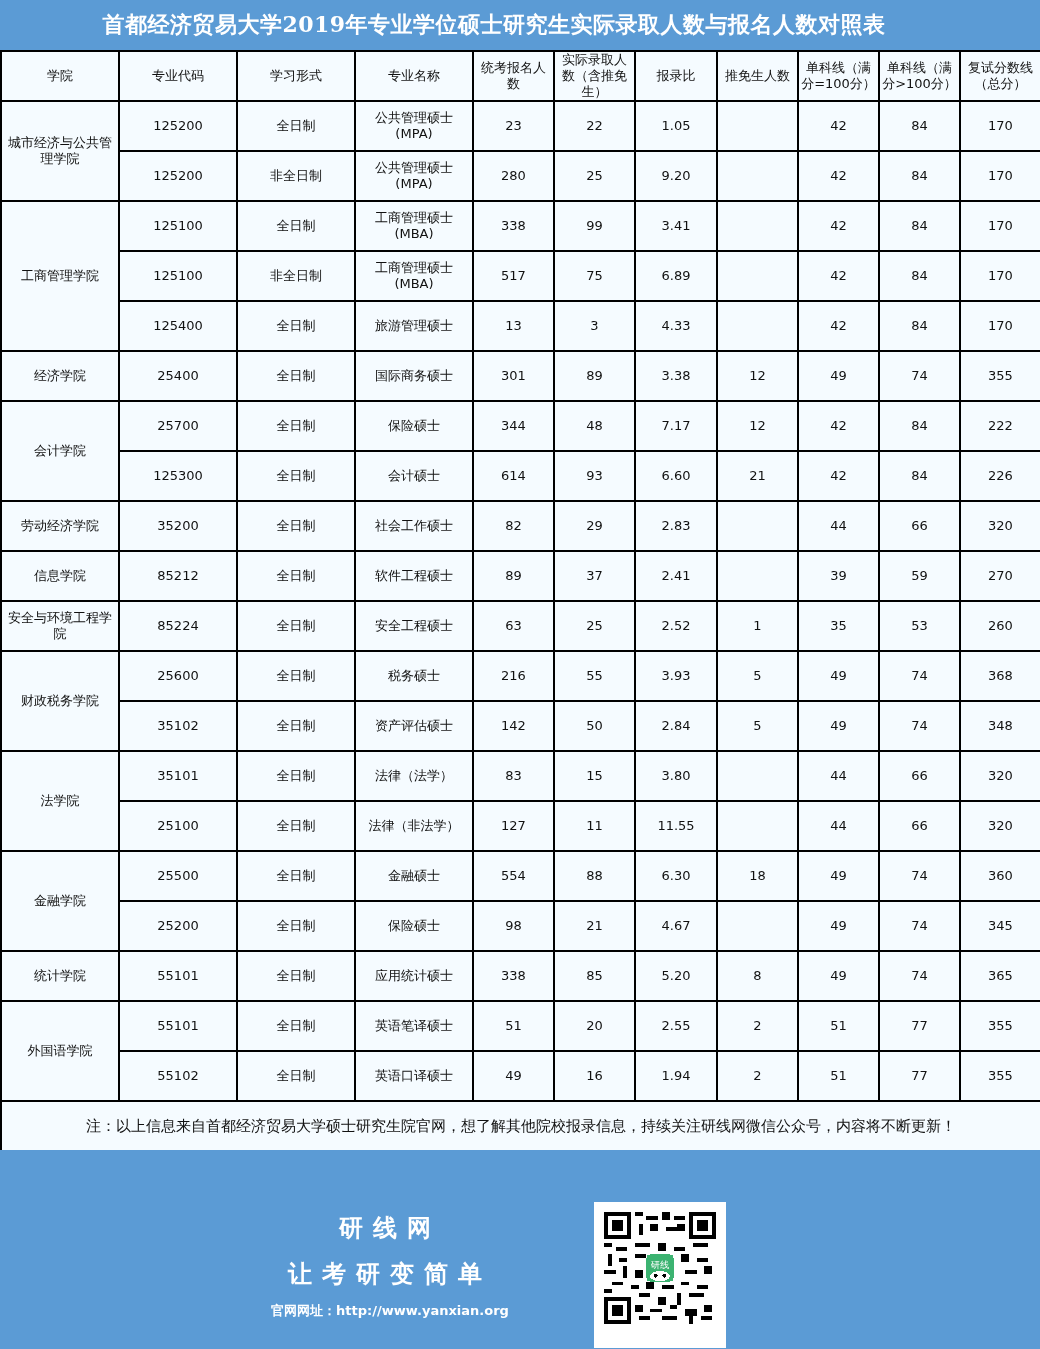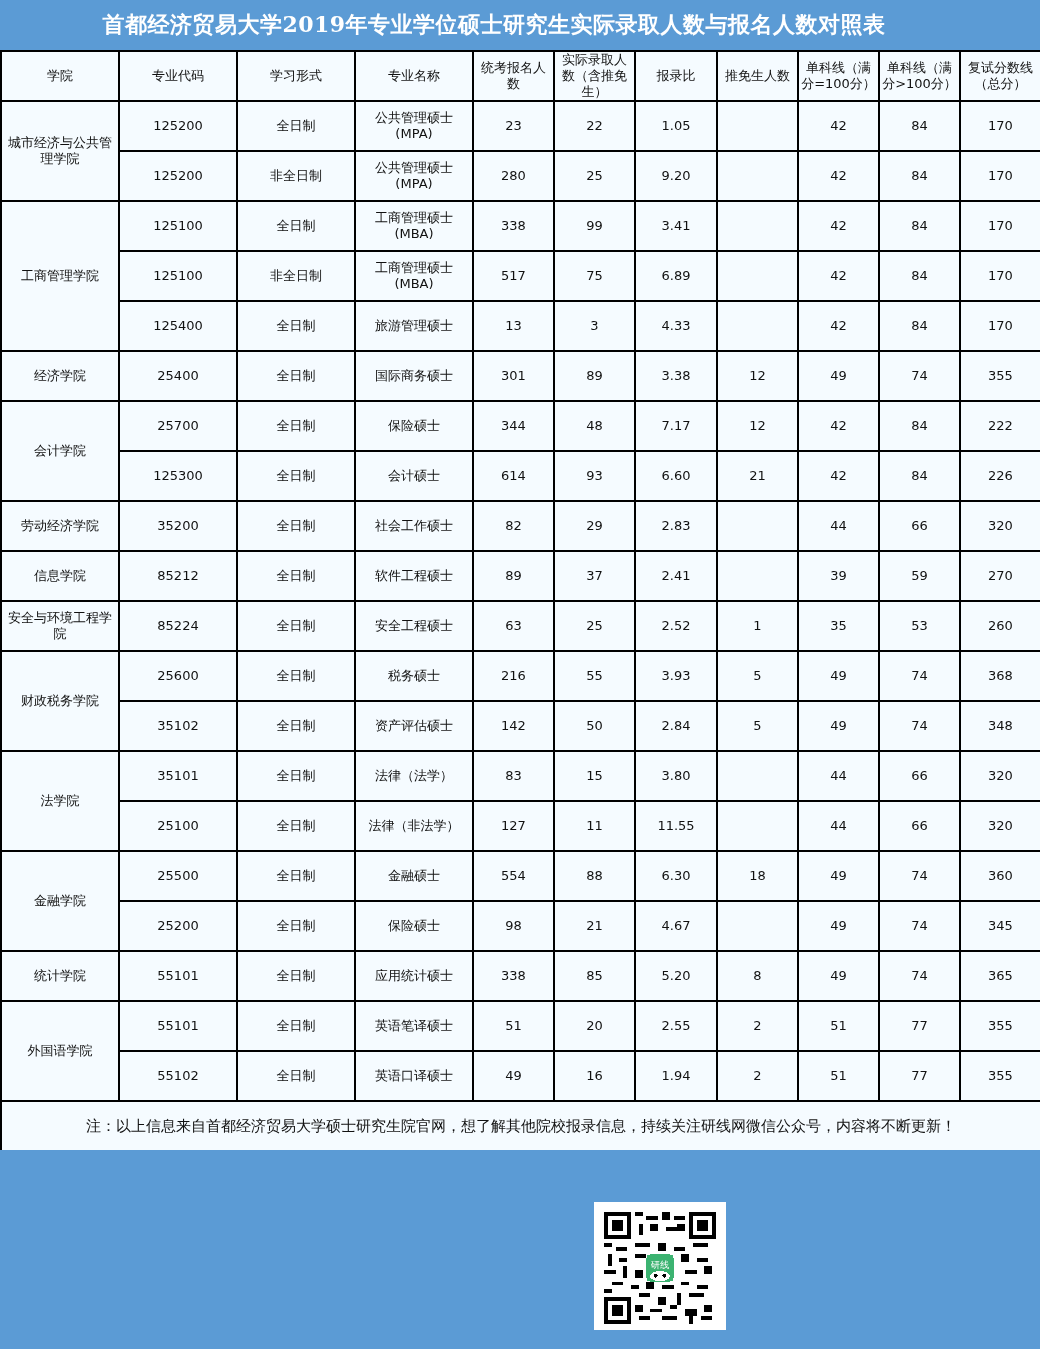--- a/index.html
+++ b/index.html
@@ -35,21 +35,21 @@
     position: absolute; left: 270px; top: 62px; width: 240px; text-align: center; color: #fff;
   }
   .slogan .brand { font-size: 24px; font-weight: bold; letter-spacing: 10px; font-family: "DejaVu Serif", serif; }
   .slogan .motto { font-size: 24px; font-weight: bold; letter-spacing: 10px; margin-top: 14px; font-family: "DejaVu Serif", serif; }
   .slogan .site { font-size: 13px; font-weight: bold; margin-top: 12px; letter-spacing: 0; }
   .qr-caption {
     position: absolute; left: 598px; top: 18px; width: 130px; 
     color: #fff; font-size: 16px; font-weight: bold; margin-top: 37px;
   }
   .qr-box {
-    position: absolute; left: 594px; top: 52px; width: 132px; height: 128px;
+    position: absolute; left: 594px; top: 52px; width: 132px; height: 146px;
     background: #fff; padding: 10px;
   }
   .qr-box svg { width: 112px; height: 112px; display: block; }
 </style>
 </head>
 <body>
 
 <div class="title-bar">首都经济贸易大学2019年专业学位硕士研究生实际录取人数与报名人数对照表</div>
 
 <table class="main">
@@ -336,20 +336,25 @@
       </tr>
     </tbody>
   <tfoot>
     <tr>
       <td colspan="11" class="note-cell">注：以上信息来自首都经济贸易大学硕士研究生院官网，想了解其他院校报录信息，持续关注研线网微信公众号，内容将不断更新！</td>
     </tr>
   </tfoot>
 </table>
 
 <div class="band">
+  <div class="slogan">
+    <div class="brand">研线网</div>
+    <div class="motto">让考研变简单</div>
+    <div class="site">官网网址：http://www.yanxian.org</div>
+  </div>
   <div class="qr-caption">长按-识别-关注</div>
   <div class="qr-box">
     <svg viewBox="0 0 29 29" shape-rendering="crispEdges">
       <rect x="0" y="0" width="29" height="29" fill="#fff"></rect>
       <g fill="#000">
         <rect x="0" y="0" width="7" height="7"></rect>
           <rect x="1" y="1" width="5" height="5" fill="#fff"></rect>
           <rect x="2" y="2" width="3" height="3"></rect>
         <rect x="22" y="0" width="7" height="7"></rect>
           <rect x="23" y="1" width="5" height="5" fill="#fff"></rect>

